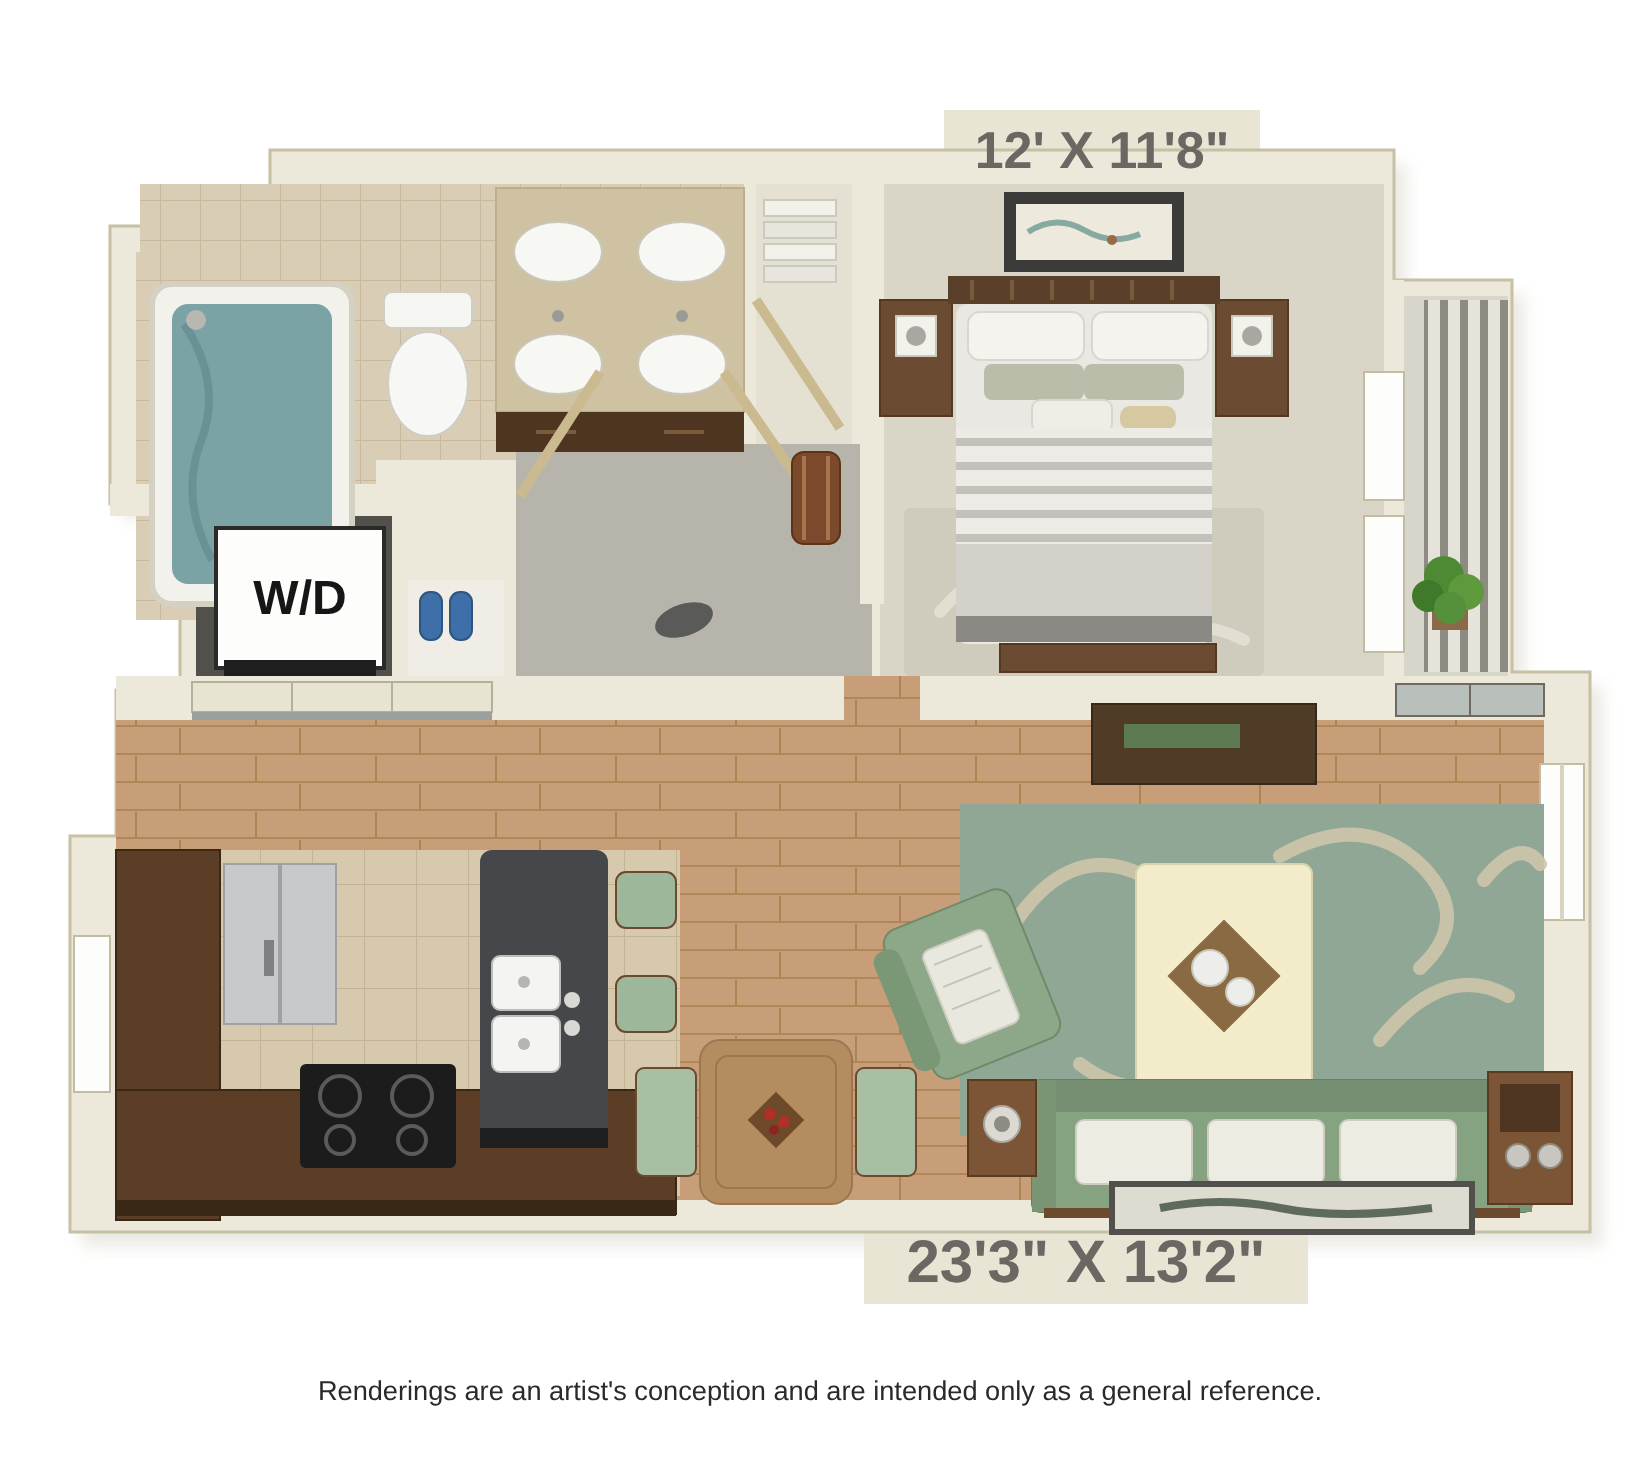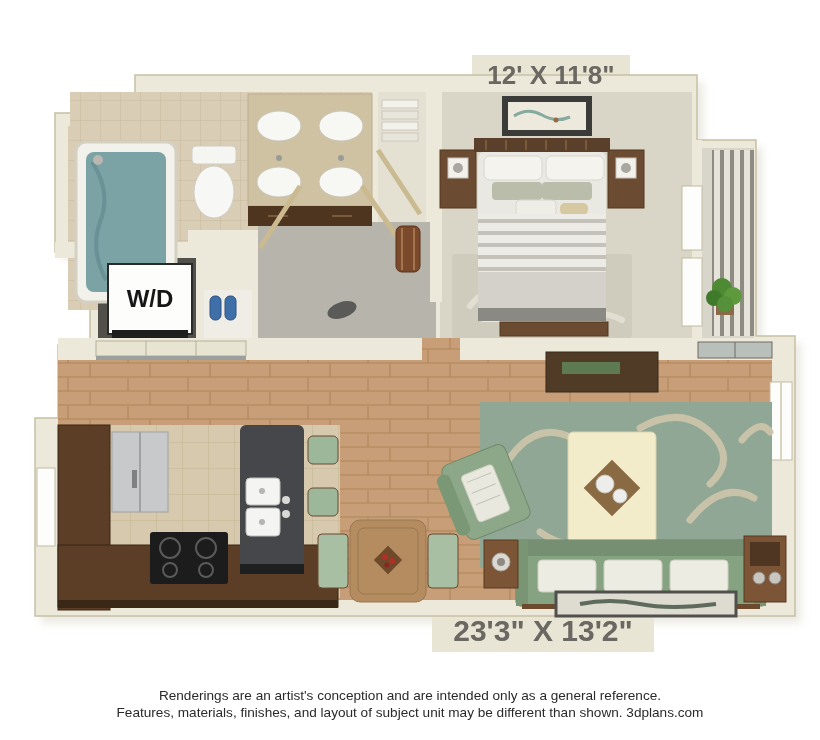--- a/index.html
+++ b/index.html
@@ -299,15 +299,14 @@
     <path d="M580,604 q30,-6 60,0 t76,0" stroke="#5E6B5C" stroke-width="4" fill="none"></path>
   </g>
 
   <text class="dim-text" x="551" y="84" font-size="26" text-anchor="middle">12' X 11'8"</text>
   <text class="dim-text" x="543" y="641" font-size="30" text-anchor="middle">23'3" X 13'2"</text>
   <text class="wd-text" x="150" y="307" font-size="24" text-anchor="middle">W/D</text>
 </svg>
 
 <div class="footer">
   <div>Renderings are an artist's conception and are intended only as a general reference.</div>
-  <div>Features, materials, finishes, and layout of subject unit may be different than shown. 3dplans.com</div>
 </div>
 </div>
 
 </body></html>

